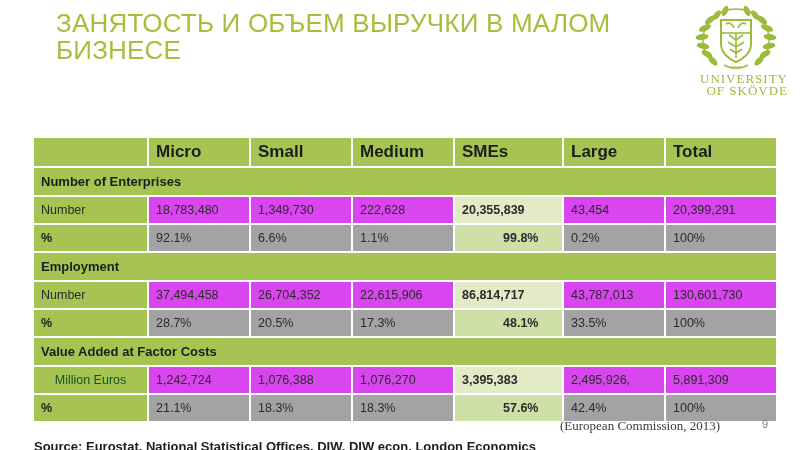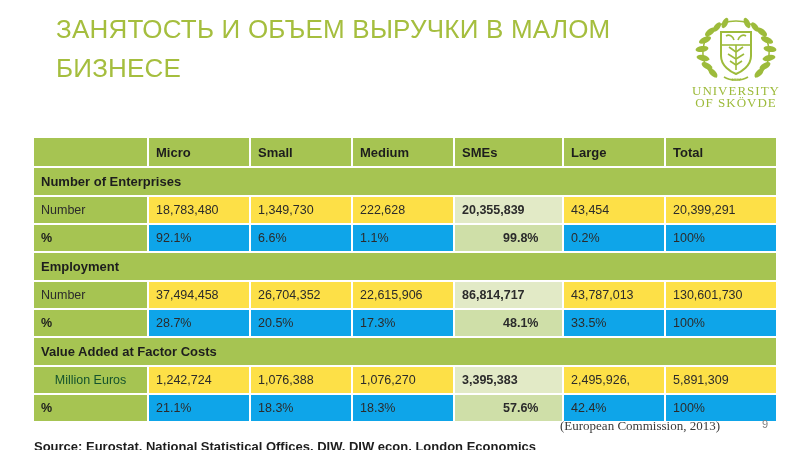--- a/index.html
+++ b/index.html
@@ -15,34 +15,34 @@
     position: relative;
   }
 
   
   .slide-title {
     position: absolute;
     left: 56px;
     top: 10px;
     width: 620px;
     font-size: 26px;
-    line-height: 39px;
+    line-height: 27px;
     font-weight: 400;
     color: #A5BE3E;
     letter-spacing: 0.2px;
   }
 
   
   .logo {
     position: absolute;
     right: 12px;
-    top: 12px;
+    top: 0;
     width: 104px;
     height: 108px;
-    text-align: center;
+    text-align: right;
   }
   .logo-mark {
     width: 104px;
     height: 74px;
     display: block;
   }
   .logo-text {
     font-family: "Liberation Serif", serif;
     color: #9DBB3B;
     font-size: 13px;
@@ -81,21 +81,21 @@
   col.c-medium { width: 100px; }
   col.c-smes   { width: 107px; }
   col.c-large  { width: 100px; }
   col.c-total  { width: 110px; }
 
   
   tr.head td {
     background: #A6C452;
     color: #1d1d1d;
     font-weight: bold;
-    font-size: 13px;
+    font-size: 17px;
     height: 20px;
     margin-top: 20px;
   }
   tr.head td.blank { background: #A6C452; }
 
   
   tr.section td {
     background: #A6C452;
     color: #1d1d1d;
     font-weight: bold;
@@ -112,22 +112,22 @@
   td.rowlabel.pct {
     color: #1d1d1d;
     font-weight: bold;
   }
   td.rowlabel.indent {
     text-align: center;
     color: #14532d;
   }
 
   
-  td.val       { background: #fde047; }
-  td.val.alt   { background: #0ea5e9; }
+  td.val       { background: #d946ef; }
+  td.val.alt   { background: #a3a3a3; }
   td.val.smes  { background: #E2EAC6; font-weight: bold; }
   td.val.smes.alt { background: #CFDFA8; font-weight: bold; padding-left: 48px; }
 
   
   .source {
     position: absolute;
     left: 34px;
     top: 399px;
     font-size: 13px;
     font-weight: bold;

